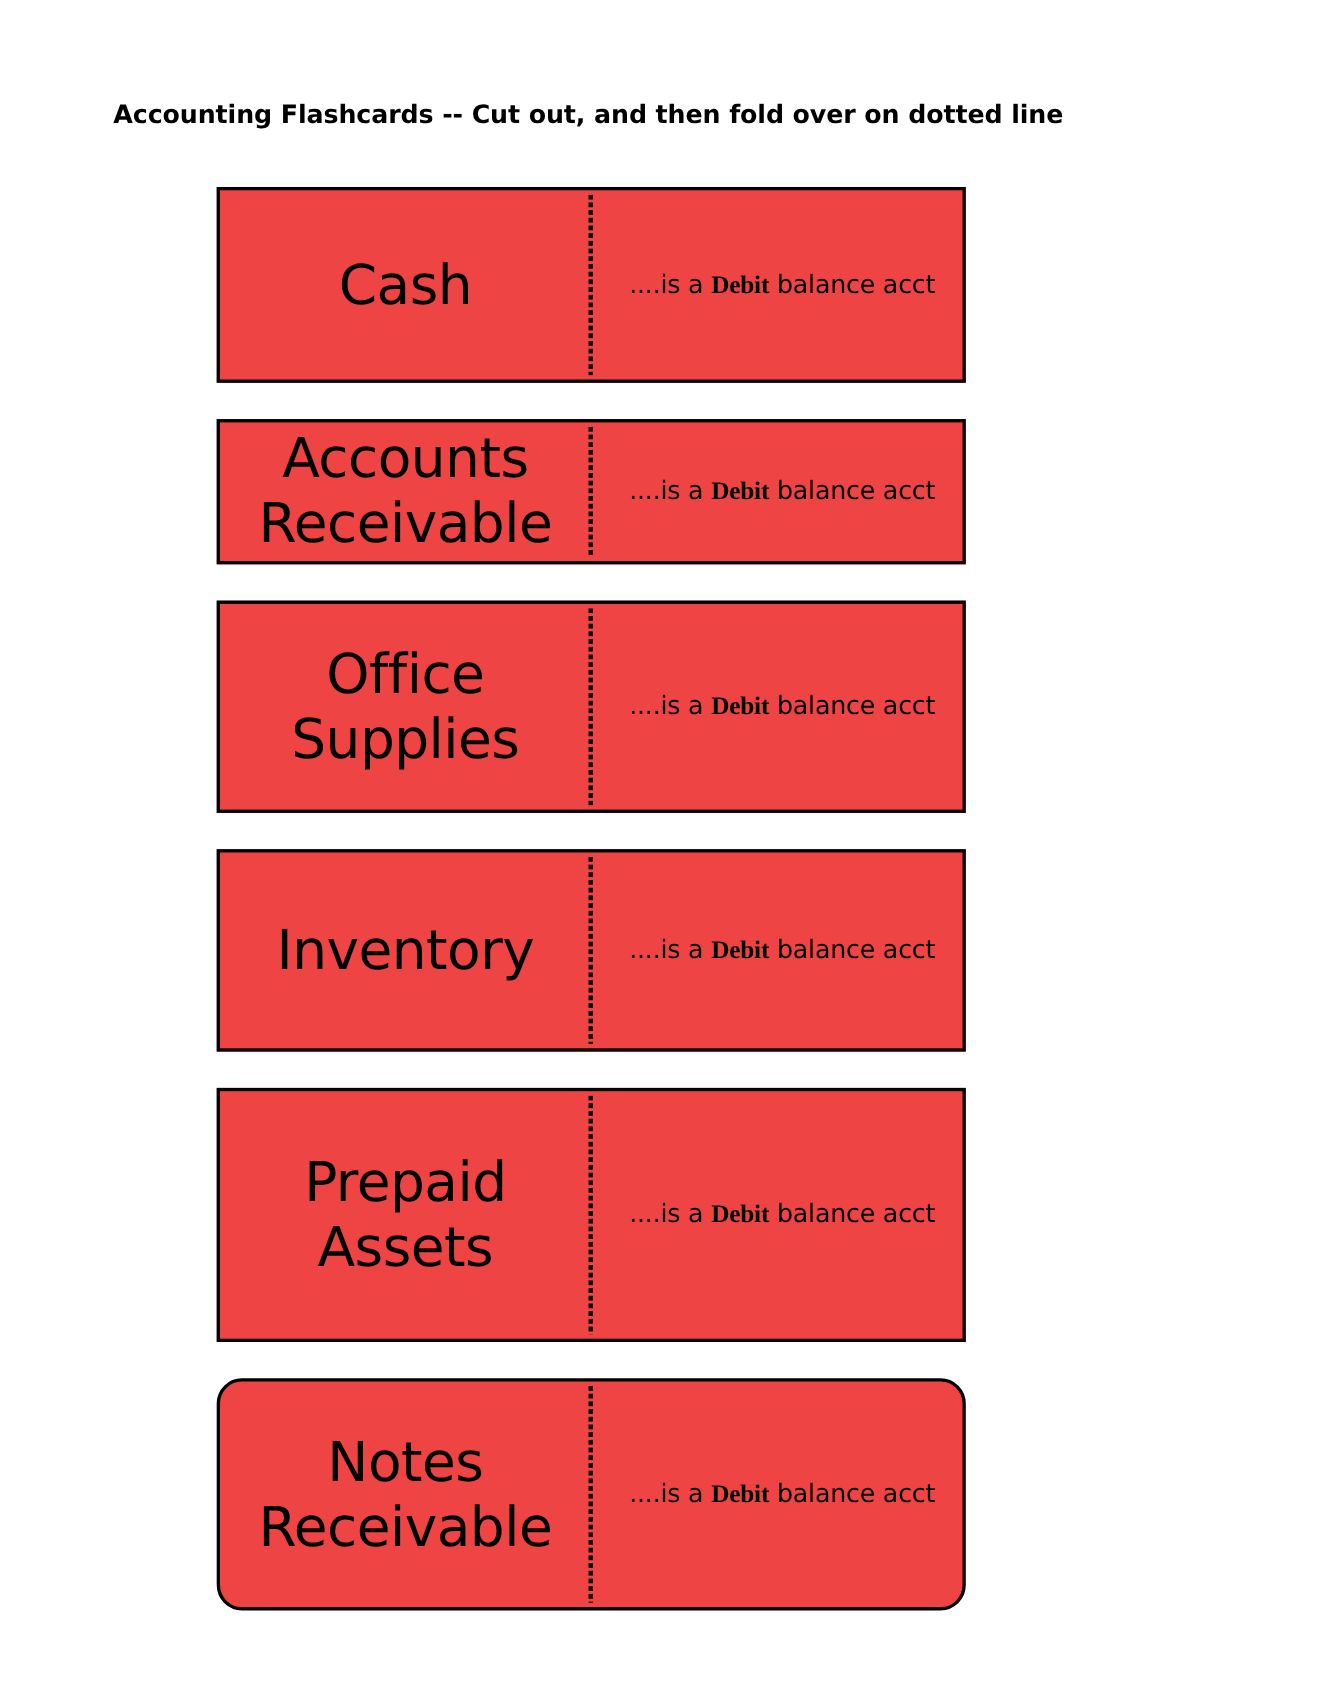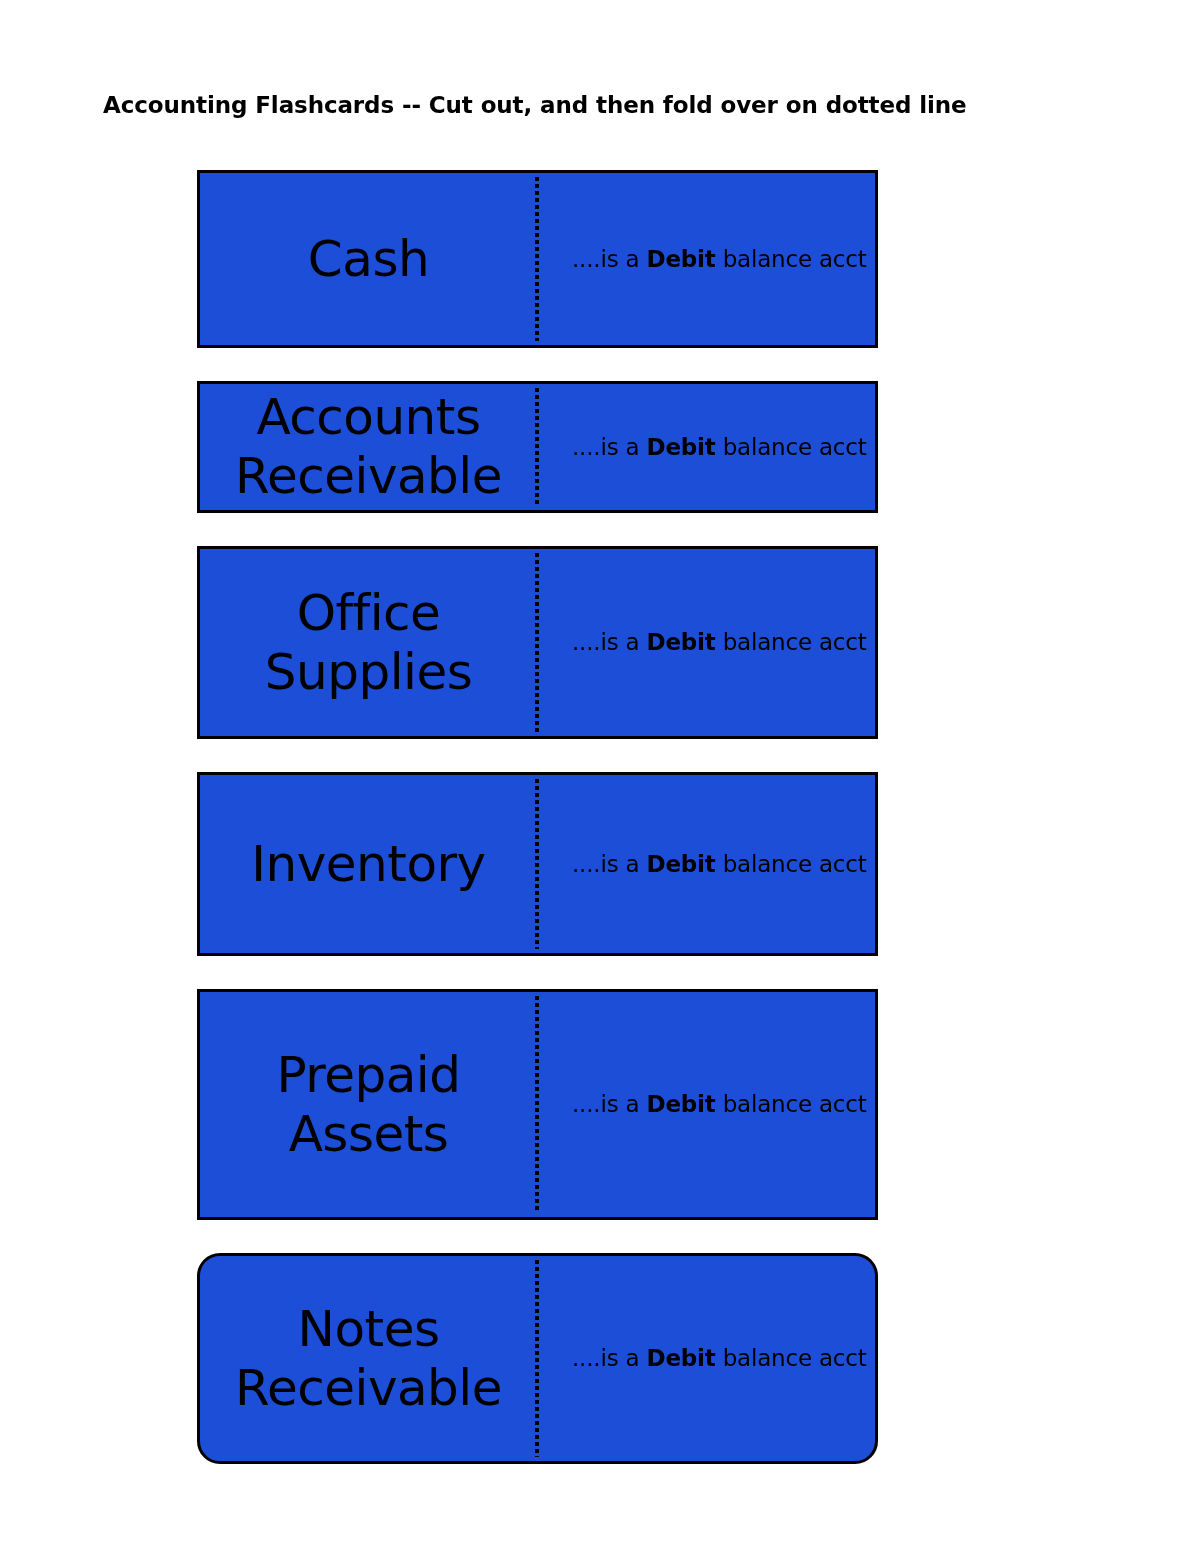--- a/index.html
+++ b/index.html
@@ -42,21 +42,21 @@
     left: 197px;
     top: 170px;
     width: 681px;
   }
 
   .card {
     position: relative;
     box-sizing: border-box;
     width: 681px;
     border: 3px solid #000000;
-    background: #1d4ed8;
+    background: #ef4444;
     display: flex;
     flex-direction: row;
     align-items: stretch;
     overflow: hidden;
   }
 
   .card + .card {
     margin-top: 33px;
   }
 
@@ -116,20 +116,21 @@
   .card-back-text {
     font-family: "DejaVu Sans", sans-serif;
     font-size: 23px;
     line-height: 1.25;
     white-space: nowrap;
     letter-spacing: -0.2px;
   }
 
   .card-back-text b {
     font-weight: bold;
+    font-family: Liberation Serif, serif;
   }
 </style>
 </head>
 <body>
 
 <div class="page">
 
   <div class="doc-title">Accounting Flashcards -- Cut out, and then fold over on dotted line</div>
 
   <div class="cards">

